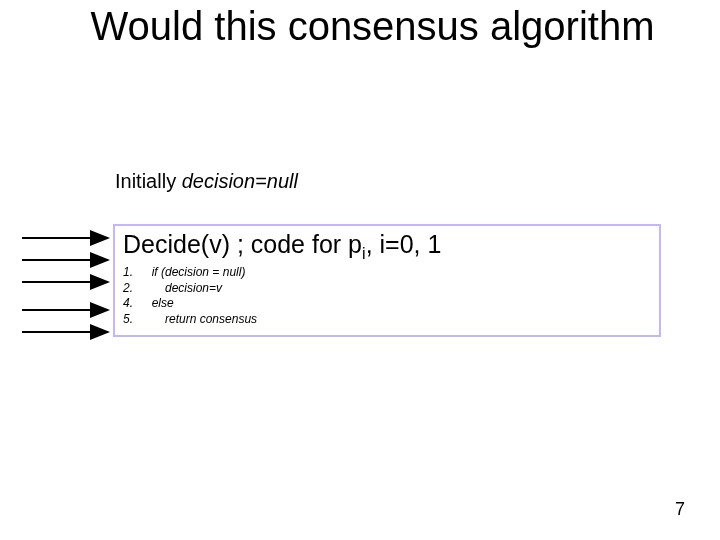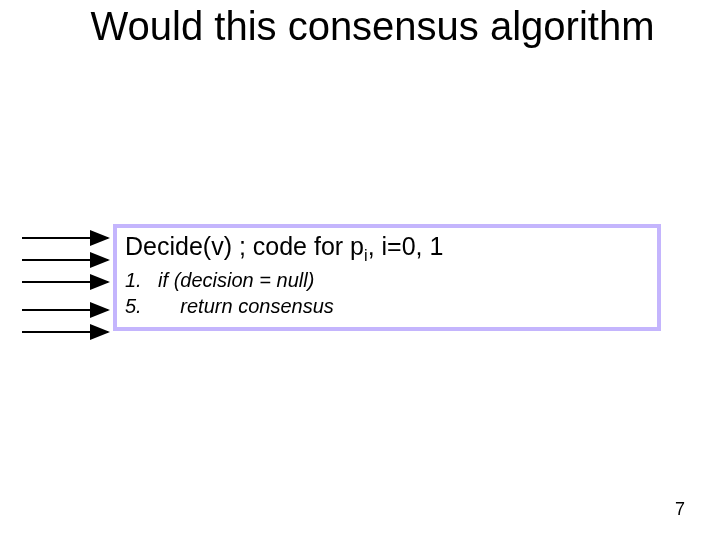--- a/index.html
+++ b/index.html
@@ -34,30 +34,30 @@
     left: 115px;
     font-size: 20px;
   }
   .italic { font-style: italic; }
 
   .codebox {
     position: absolute;
     top: 224px;
     left: 113px;
     width: 548px;
-    border: 4px solid #c4b5fd;
+    border: 2px solid #c4b5fd;
     padding: 4px 8px 8px 8px;
     box-sizing: border-box;
   }
   .codehead {
     font-size: 25px;
     margin-bottom: 2px;
   }
   .codebody {
-    font-size: 20px;
+    font-size: 12px;
     font-style: italic;
     line-height: 1.3;
   }
   .codeline {
     white-space: pre;
   }
   .ln {
     display: inline-block;
     width: 22px;
     font-style: italic;
@@ -78,39 +78,44 @@
 </style>
 </head>
 <body>
 
 <div class="slide">
 
   <div class="title">
     <span>Would this consensus algorithm</span><br>
   </div>
 
+  <div class="initially">
+    <span>Initially </span><span class="italic">decision=null</span>
+  </div>
 
   <svg class="arrows" width="95" height="120">
     <defs>
       <marker id="ah" markerWidth="10" markerHeight="8" refX="9" refY="4" orient="auto">
         <polygon points="0,0 10,4 0,8" fill="#000"></polygon>
       </marker>
     </defs>
     <line x1="2" y1="8" x2="88" y2="8" stroke="#000" stroke-width="2" marker-end="url(#ah)"></line>
     <line x1="2" y1="30" x2="88" y2="30" stroke="#000" stroke-width="2" marker-end="url(#ah)"></line>
     <line x1="2" y1="52" x2="88" y2="52" stroke="#000" stroke-width="2" marker-end="url(#ah)"></line>
     <line x1="2" y1="80" x2="88" y2="80" stroke="#000" stroke-width="2" marker-end="url(#ah)"></line>
     <line x1="2" y1="102" x2="88" y2="102" stroke="#000" stroke-width="2" marker-end="url(#ah)"></line>
   </svg>
 
   <div class="codebox">
     <div class="codehead">
       <span>Decide(v)  ; code for p</span><sub>i</sub><span>, i=0, 1</span>
     </div>
     <div class="codebody">
       <div class="codeline"><span class="ln">1.</span><span>  if (decision = null)</span></div>
+      <div class="codeline"><span class="ln">2.</span><span>      decision=v</span></div>
+      <div class="codeline"><span class="ln">4.</span><span>  else</span></div>
       <div class="codeline"><span class="ln">5.</span><span>      return consensus</span></div>
     </div>
   </div>
 
   <div class="pagenum">7</div>
 
 </div>
 
 </body></html>

